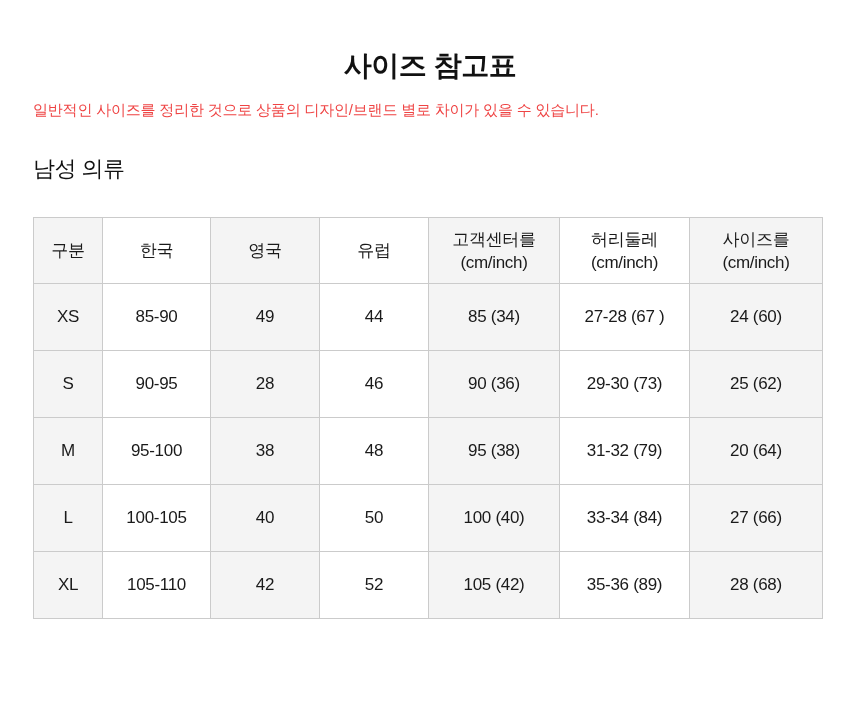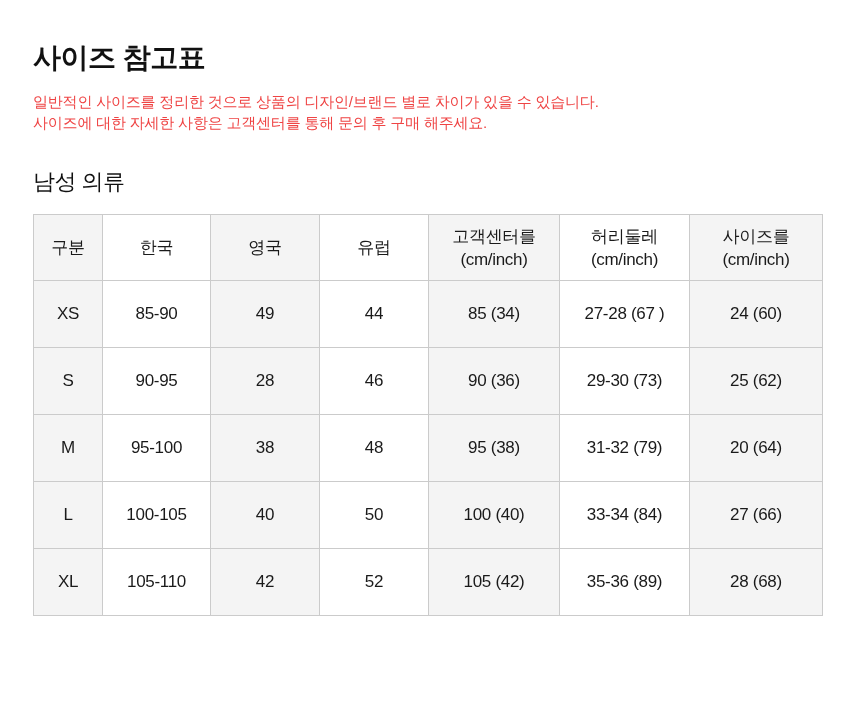--- a/index.html
+++ b/index.html
@@ -10,44 +10,45 @@
     font-family: "Liberation Sans", "DejaVu Sans", sans-serif;
   }
   .page {
     width: 860px;
     height: 702px;
     background: #ffffff;
     padding: 42px 33px 0 33px;
     overflow: hidden;
   }
   .page-title {
-    margin: 0;
+    margin: 8px;
     font-size: 28px;
     line-height: 1.15;
     font-weight: 700;
     color: #111111;
     letter-spacing: -0.5px;
+    text-align: center;
   }
   .page-desc {
     margin: 17px 0 6px 0;
     font-size: 15px;
     line-height: 21px;
     color: #ef4444;
     letter-spacing: -0.2px;
   }
   .section-title {
     margin: 36px 0 0 0;
     font-size: 22px;
     line-height: 1.15;
     font-weight: 400;
     color: #111111;
     letter-spacing: -0.5px;
   }
   table.size-table {
-    margin-top: 20px;
+    margin-top: 36px;
     border-collapse: collapse;
     table-layout: fixed;
     width: 789px;
   }
   .size-table th,
   .size-table td {
     border: 1px solid #cbcbcb;
     text-align: center;
     vertical-align: middle;
     font-size: 17px;
@@ -68,21 +69,20 @@
 </style>
 </head>
 <body>
 
 <div class="page">
 
   <h1 class="page-title">사이즈 참고표</h1>
 
   <p class="page-desc">
     <span>일반적인 사이즈를 정리한 것으로 상품의 디자인/브랜드 별로 차이가 있을 수 있습니다.</span><br>
-    <span>사이즈에 대한 자세한 사항은 고객센터를 통해 문의 후 구매 해주세요.</span>
   </p>
 
   <h2 class="section-title">남성 의류</h2>
 
   <table class="size-table">
     <colgroup>
       <col style="width:69px">
       <col style="width:108px">
       <col style="width:109px">
       <col style="width:109px">

